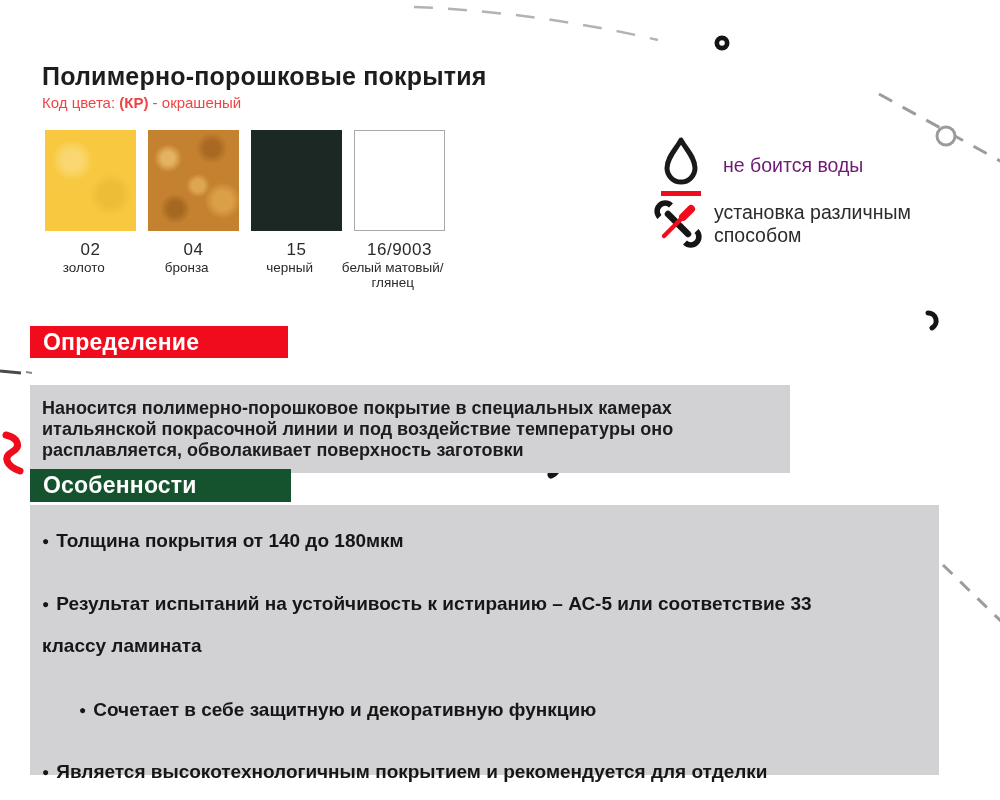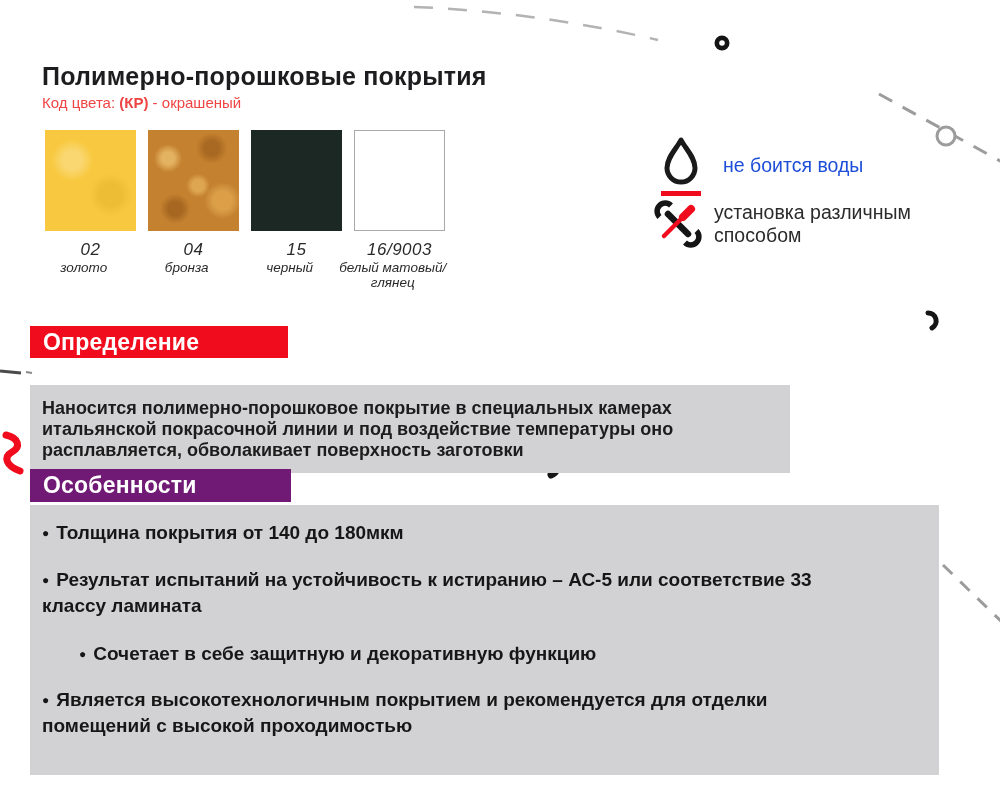--- a/index.html
+++ b/index.html
@@ -5,55 +5,55 @@
   html,body{margin:0;padding:0;}
   body{font-family:"Liberation Sans", sans-serif;background:#ffffff;}
   .page{position:relative;width:1000px;height:800px;background:#ffffff;overflow:hidden;padding-left:36px;}
 
   
   .title{position:absolute;left:42px;top:62px;font-size:25px;font-weight:700;color:#1d1d1f;letter-spacing:0.2px;}
   .subtitle{position:absolute;left:42px;top:94px;font-size:15px;color:#ef4444;}
   .subtitle .code{font-weight:700;}
 
   
-  .swatch-row{position:absolute;left:45px;top:130px;display:flex;gap:12px;font-style:italic;}
+  .swatch-row{position:absolute;left:45px;top:130px;display:flex;gap:12px;}
   .swatch-cell{width:91px;display:flex;flex-direction:column;align-items:center;}
   .swatch{position:relative;width:91px;height:101px;box-sizing:border-box;}
   .swatch[data-texture="bronze"]::after{content:"";position:absolute;inset:0;
     background:
       radial-gradient(circle at 22% 28%, rgba(255,220,140,.55) 0 6%, rgba(0,0,0,0) 14%),
       radial-gradient(circle at 70% 18%, rgba(120,60,10,.35) 0 7%, rgba(0,0,0,0) 15%),
       radial-gradient(circle at 55% 55%, rgba(255,210,120,.45) 0 8%, rgba(0,0,0,0) 16%),
       radial-gradient(circle at 30% 78%, rgba(110,55,8,.35) 0 7%, rgba(0,0,0,0) 15%),
       radial-gradient(circle at 82% 70%, rgba(255,205,110,.4) 0 9%, rgba(0,0,0,0) 18%);}
   .swatch[data-texture="gold"]::after{content:"";position:absolute;inset:0;
     background:
       radial-gradient(circle at 30% 30%, rgba(255,255,255,.25) 0 10%, rgba(0,0,0,0) 22%),
       radial-gradient(circle at 72% 64%, rgba(180,120,0,.15) 0 12%, rgba(0,0,0,0) 24%);}
   .swatch-code{margin-top:9px;font-size:17px;color:#2a2a2a;letter-spacing:0.5px;}
   .swatch-name{margin-top:1px;font-size:13.5px;line-height:14.5px;color:#2a2a2a;text-align:center;width:130%;margin-left:-15%;}
 
   
   .drop-svg{position:absolute;left:662px;top:137px;}
   .drop-underline{position:absolute;left:661px;top:191px;width:40px;height:5px;}
-  .benefit-label-1{position:absolute;left:723px;top:154px;font-size:19.5px;font-weight:500;color:#1d4ed8;}
+  .benefit-label-1{position:absolute;left:723px;top:154px;font-size:19.5px;font-weight:500;color:#701a75;}
   .tools-svg{position:absolute;left:654px;top:200px;}
   .benefit-label-2{position:absolute;left:714px;top:201px;width:240px;font-size:19.5px;line-height:23px;font-weight:500;color:#2b2b2b;}
 
   
   .banner{position:absolute;height:32px;display:flex;align-items:center;color:#ffffff;
           font-size:23px;font-weight:700;padding-left:13px;box-sizing:border-box;letter-spacing:0.2px;}
   .banner-definition{left:30px;top:318px;width:258px;margin-top:8px;}
   .banner-features{left:30px;top:469px;width:261px;height:33px;}
 
   .graybox{position:absolute;box-sizing:border-box;}
   .graybox-definition{left:30px;top:353px;width:760px;height:88px;padding:13px 12px;margin-top:32px;}
   .graybox-definition .body-text{max-width:648px;font-size:18px;font-weight:600;line-height:20.8px;color:#1c1c1c;}
   .graybox-features{left:30px;top:505px;width:909px;height:270px;padding:16px 60px 0 12px;}
-  .bullet-item{font-size:19px;font-weight:700;line-height:24px;color:#161616;}
+  .bullet-item{font-size:19px;font-weight:700;line-height:40px;color:#161616;}
   .bullet-item .dot{font-size:12px;margin-right:7px;position:relative;top:-2px;}
   .bi-2{margin-top:21px;}
   .bi-3{margin-top:24px;margin-left:37px;}
   .bi-4{margin-top:20px;}
 
   
   .deco{position:absolute;left:0;top:0;pointer-events:none;}
 </style>
 </head>
 <body>
@@ -119,21 +119,21 @@
       <path d="M29 17 L10 36" stroke-width="4.5" stroke-linecap="round"></path>
     </g>
   </svg>
   <div class="benefit-label-2">установка различным способом</div>
 
   <div class="banner banner-definition" style="background-color: rgb(240, 12, 28);">Определение</div>
   <div class="graybox graybox-definition" style="background-color: rgb(210, 210, 213);">
     <div class="body-text">Наносится полимерно-порошковое покрытие в специальных камерах итальянской покрасочной линии и под воздействие температуры оно расплавляется, обволакивает поверхность заготовки</div>
   </div>
 
-  <div class="banner banner-features" style="background-color: #701a75;">Особенности</div>
+  <div class="banner banner-features" style="background-color: #14532d;">Особенности</div>
   <div class="graybox graybox-features" style="background-color: rgb(210, 210, 213);">
     <div class="bullet-item bi-1">
       <span class="dot">●</span><span>Толщина покрытия от 140 до 180мкм</span>
     </div>
     <div class="bullet-item bi-2">
       <span class="dot">●</span><span>Результат испытаний на устойчивость к истиранию – АС-5 или соответствие 33 классу ламината</span>
     </div>
     <div class="bullet-item bi-3">
       <span class="dot">●</span><span>Сочетает в себе защитную и декоративную функцию</span>
     </div>

